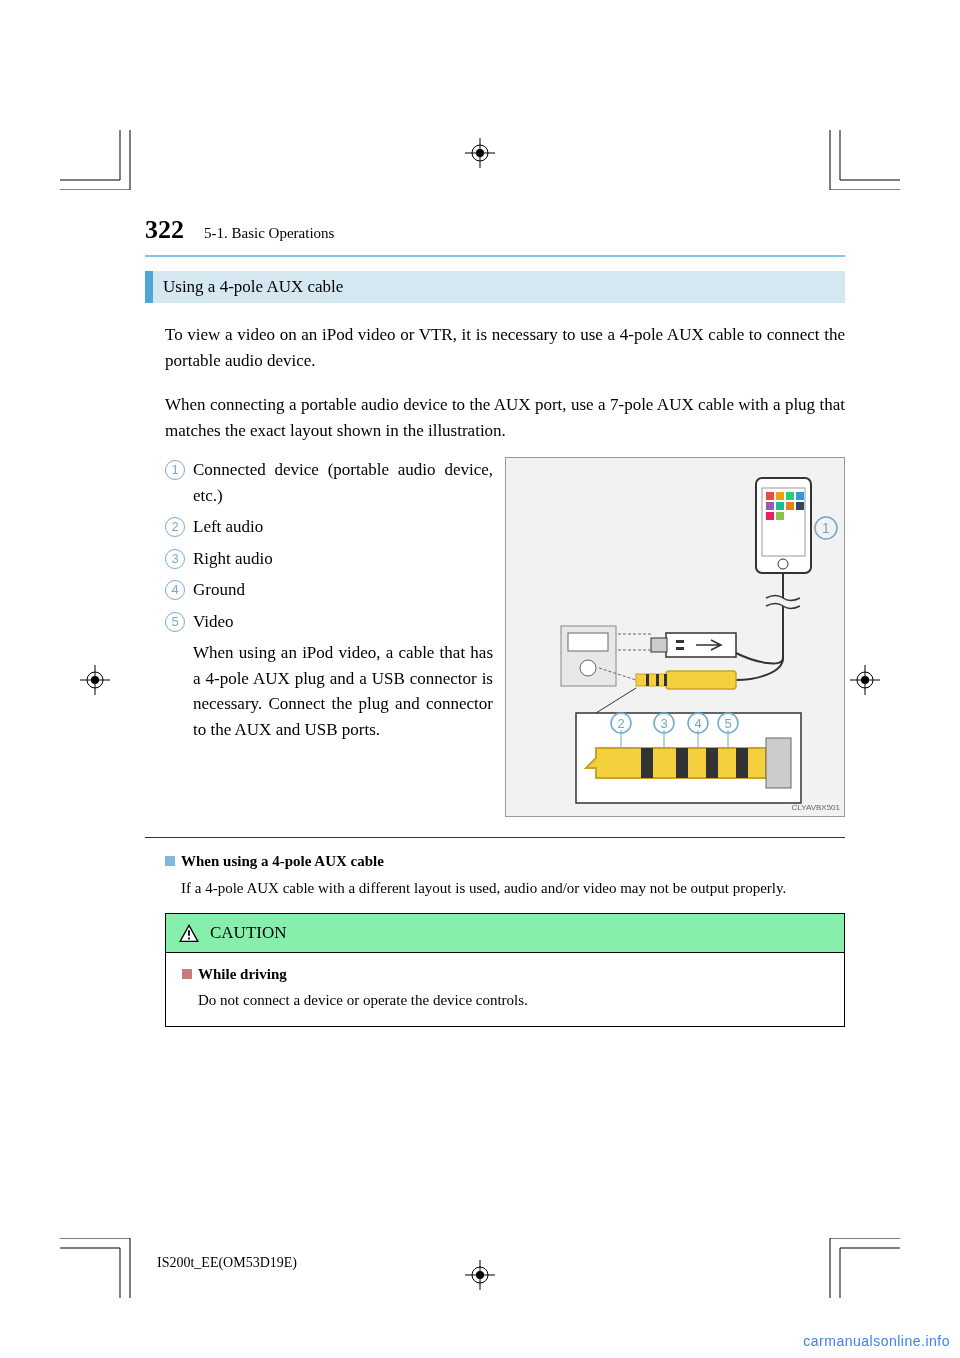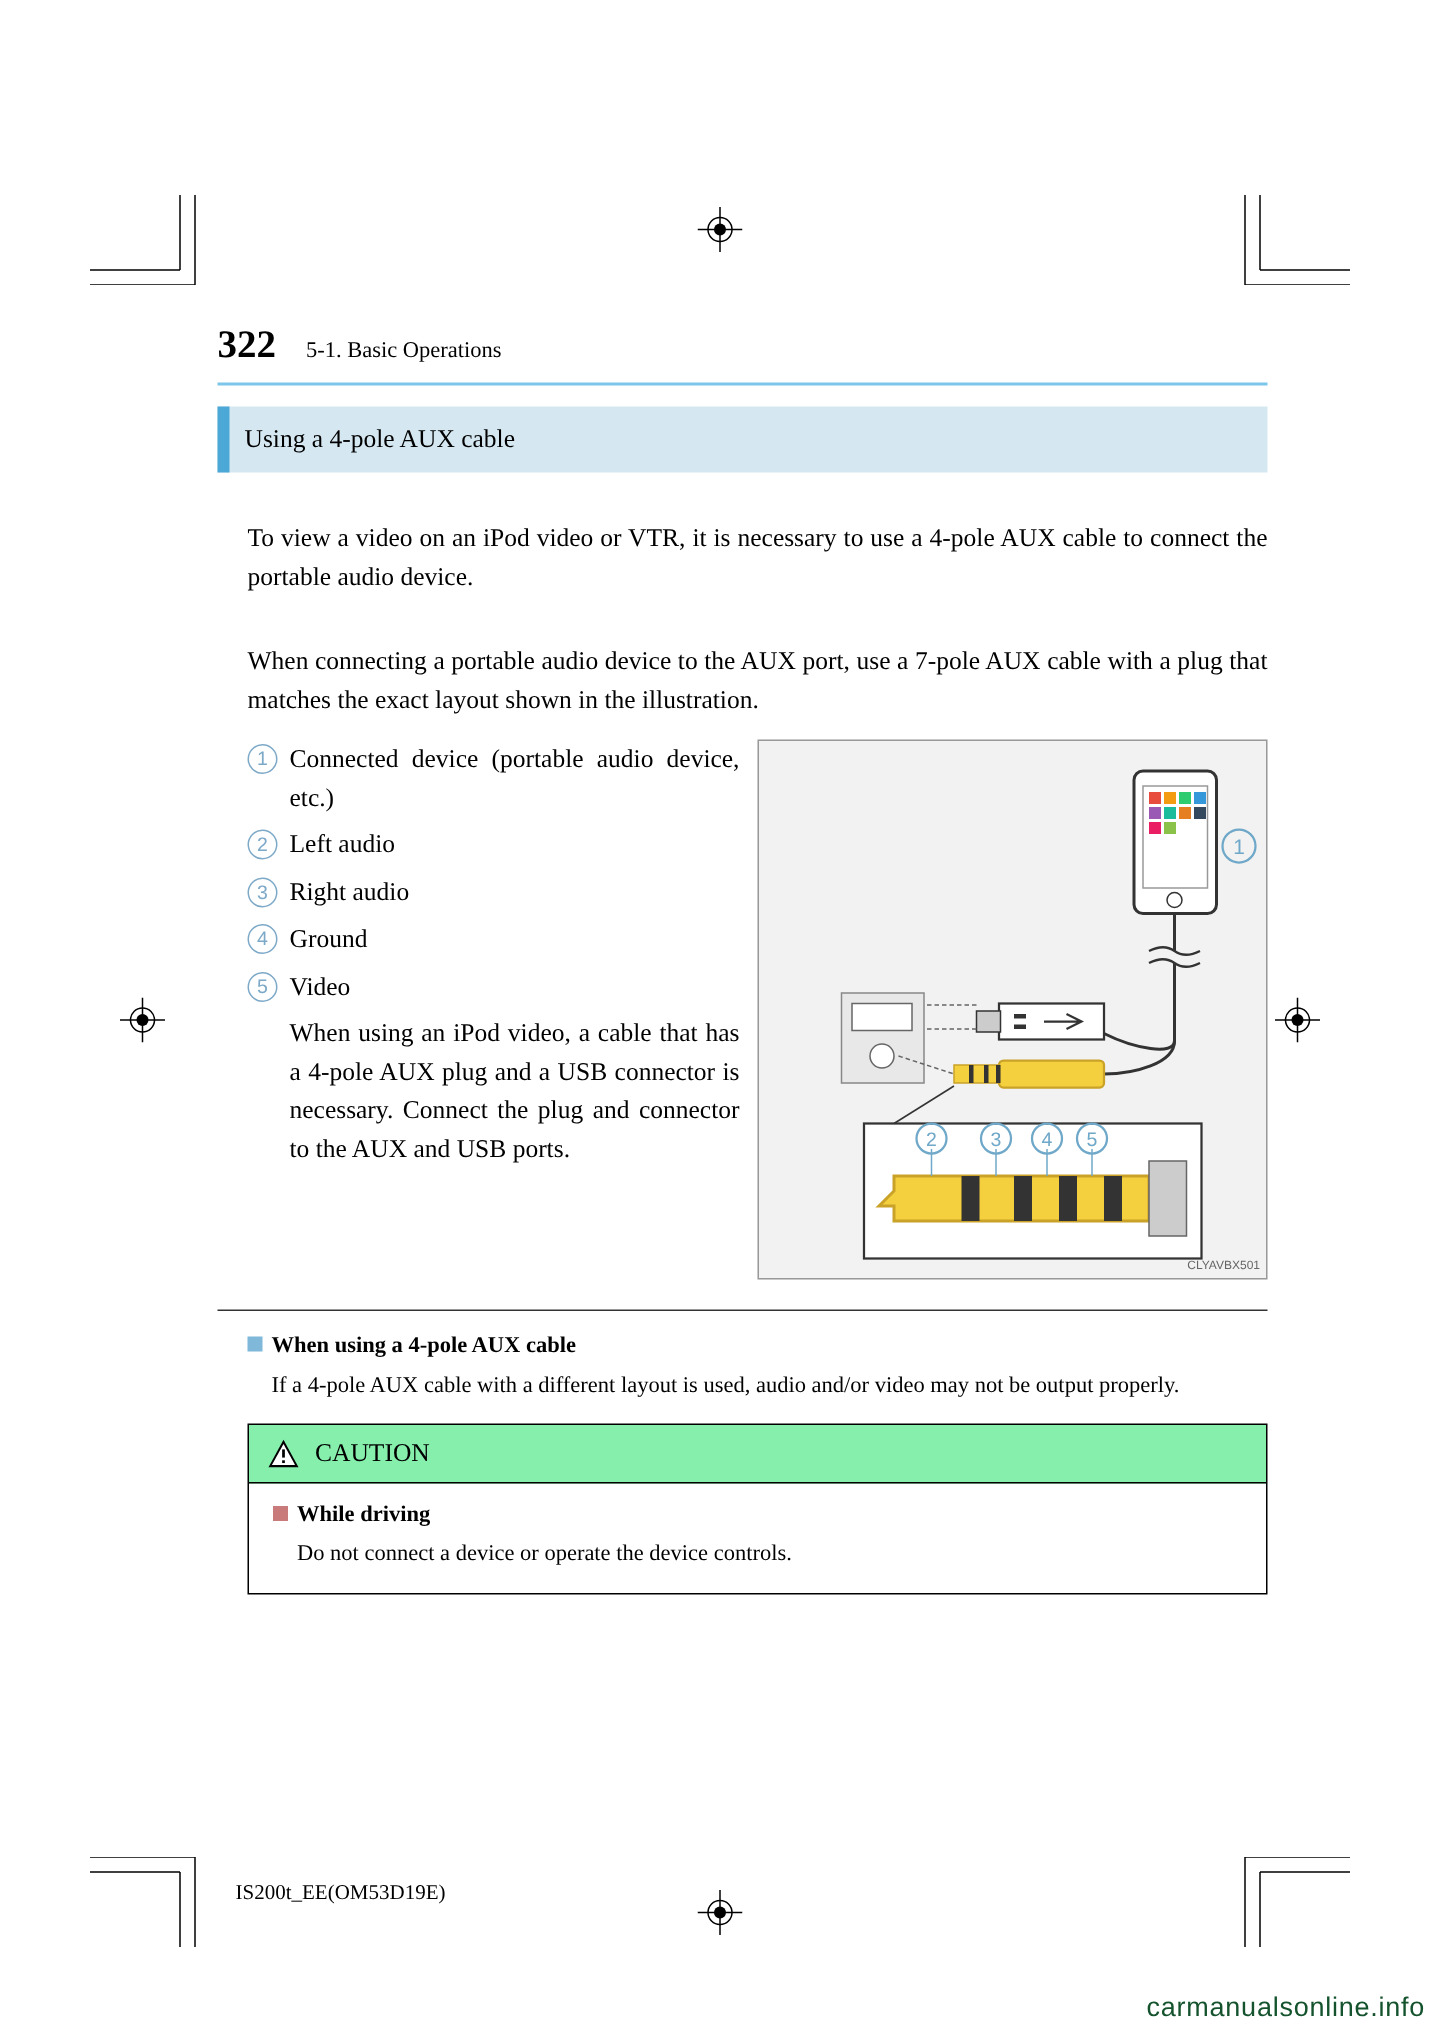--- a/index.html
+++ b/index.html
@@ -31,37 +31,37 @@
   .hr-top {
     margin-top: 6px;
     border: none;
     border-top: 2px solid #7cc6ea;
   }
   .section-title {
     margin-top: 14px;
     display: flex;
     align-items: stretch;
     background: #d5e8f2;
-    height: 44px;
+    height: 32px;
   }
   .section-title .bar {
     width: 8px;
     background: #4ca8d6;
   }
   .section-title .text {
     padding-left: 10px;
     font-size: 17px;
     display: flex;
     align-items: center;
   }
   .body-text {
     padding-left: 20px;
     padding-right: 0;
   }
-  .para { margin-top: 31px; text-align: justify; }
+  .para { margin-top: 19px; text-align: justify; }
   .two-col {
     display: flex;
     gap: 12px;
     margin-top: 14px;
   }
   .left-col { flex: 1; }
   .right-col { width: 340px; }
   .num-list { list-style: none; }
   .num-list li {
     display: flex;
@@ -149,22 +149,22 @@
   .footer-code {
     position: absolute;
     left: 157px;
     bottom: 85px;
     font-size: 14px;
   }
   .watermark {
     position: absolute;
     right: 10px;
     bottom: 6px;
-    font-size: 18px;
-    color: #14532d;
+    font-size: 14px;
+    color: #3b82f6;
     font-family: Arial, sans-serif;
     letter-spacing: 0.5px;
   }
 </style>
 </head>
 <body>
 
 <svg class="crop-mark" style="left:60px;top:130px" width="80" height="60">
     <line x1="0" y1="50" x2="60" y2="50" stroke="black"></line>
     <line x1="60" y1="50" x2="60" y2="0" stroke="black"></line>

